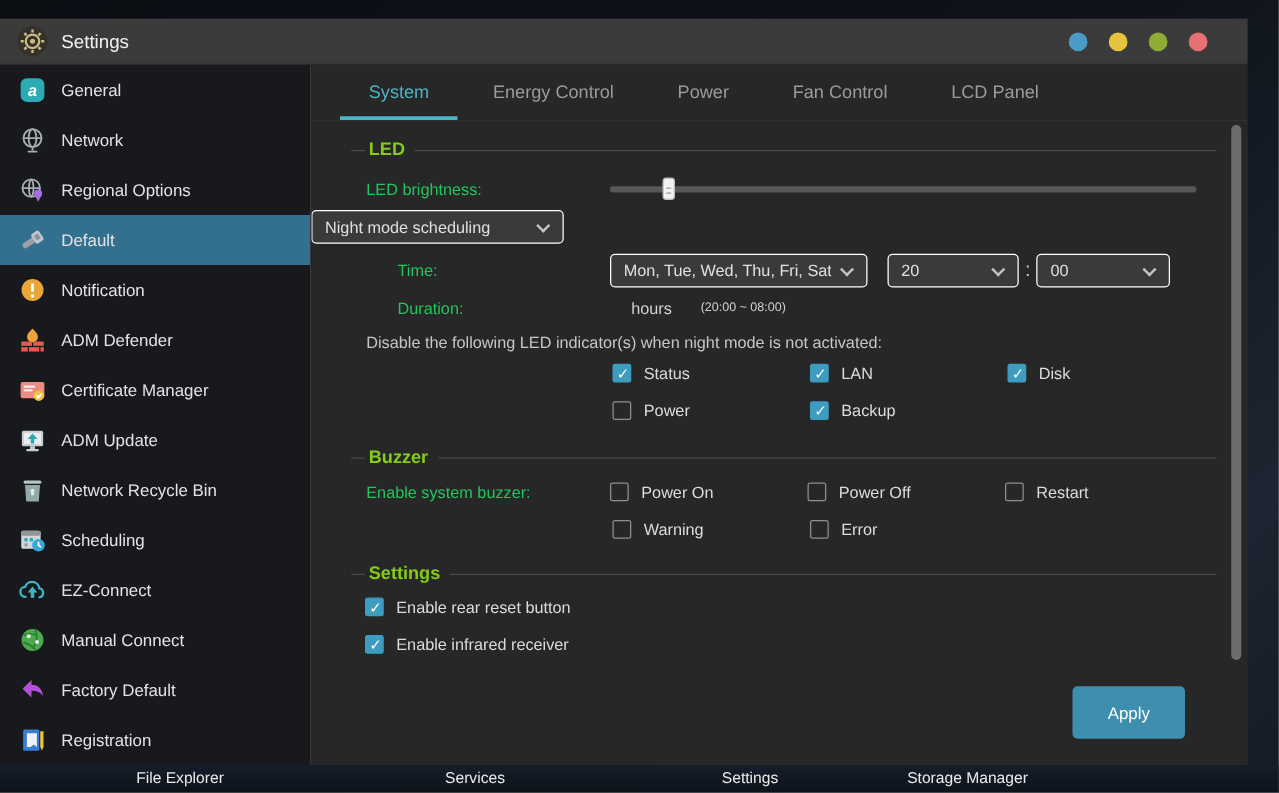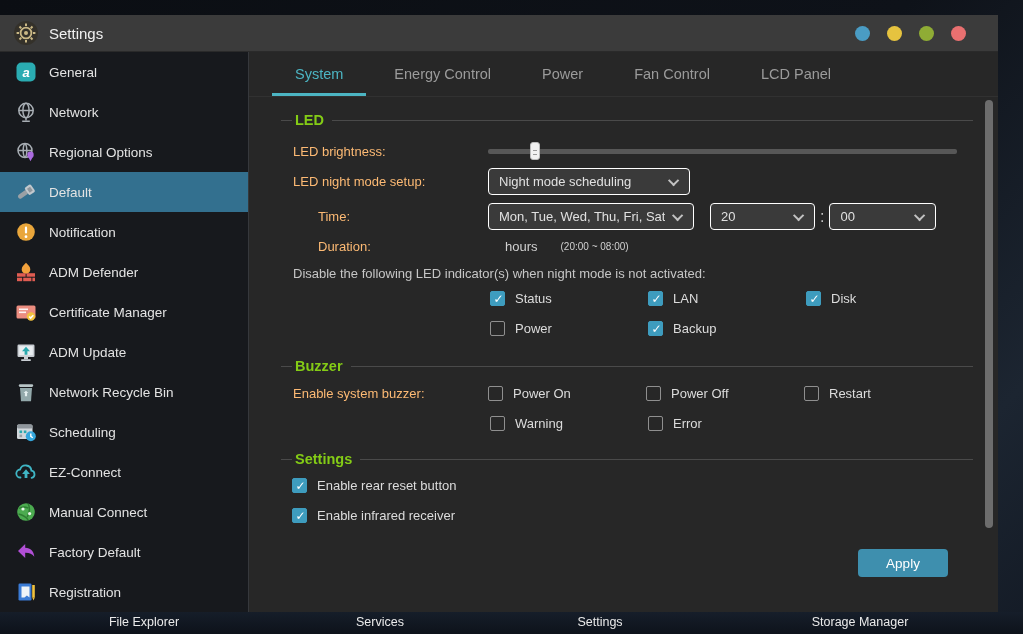--- a/index.html
+++ b/index.html
@@ -35,21 +35,21 @@
   .tab.active::after { content:""; position:absolute; left:0; right:0; bottom:0; height:3px; background:#4cb5c3; }
   
   .scrollwrap { position:absolute; top:45px; left:0; right:0; bottom:0; overflow:hidden; }
   .scrollbar-thumb { position:absolute; right:5px; top:3px; width:8px; height:428px;
     background:#6d6d6d; border-radius:4px; }
   .legend { display:flex; align-items:center; margin:0 25px 0 32px; color:#84cc16;
     font-weight:bold; font-size:14.5px; }
   .legend::before { content:""; width:11px; height:1px; background:#4a4a4a; margin-right:3px; }
   .legend::after { content:""; flex:1; height:1px; background:#4a4a4a; margin-left:8px; }
   .row { display:flex; align-items:center; }
-  .lab { width:195px; margin-left:44px; font-size:13px; color:#fdba74; flex:0 0 195px; }
+  .lab { width:195px; margin-left:44px; font-size:13px; color:#22c55e; flex:0 0 195px; }
   .lab.indent { margin-left:69px; flex-basis:170px; width:170px; }
   
   .slider { position:relative; width:469px; height:20px; }
   .slider .track { position:absolute; left:0; right:0; top:8px; height:5px; background:#575757; border-radius:2px; }
   .slider .handle { position:absolute; top:1px; width:10px; height:18px; background:#f2f2f2;
     border-radius:3px; border:1px solid #bdbdbd; margin-left:-5px; }
   .slider .handle::after { content:""; position:absolute; left:2px; right:2px; top:7px;
     border-top:1px solid #9a9a9a; border-bottom:1px solid #9a9a9a; height:3px; }
   
   .dd { height:27px; background:#3a3a3a; border:1px solid #ffffff; border-radius:4px;
@@ -71,21 +71,21 @@
   .cb.checked::after { content:"✓"; position:absolute; left:0; top:-1px; width:15px; text-align:center;
     color:#fff; font-size:12px; font-weight:bold; line-height:16px; }
   .cbitem { display:flex; align-items:center; width:158px; }
   .cbitem .cblbl { margin-left:10px; font-size:13px; color:#dcdcdc; }
   .grid { display:flex; margin-left:241px; }
   .grid.offsetless { margin-left:0; }
   .setopt { display:flex; align-items:center; margin-left:43px; }
   .setopt .cblbl { margin-left:10px; font-size:13px; color:#dcdcdc; }
   
   .applyrow { display:flex; justify-content:flex-end; margin-right:50px; }
-  .apply-btn { width:90px; height:28px; background:#3e8fae; color:#fff; border:none; border-radius:4px;
+  .apply-btn { width:90px; height:42px; background:#3e8fae; color:#fff; border:none; border-radius:4px;
     font-size:13.5px; font-family:inherit; cursor:pointer; }
   
   .taskbar { position:absolute; left:0; bottom:0; width:1023px; height:22px;
     background:linear-gradient(180deg,rgba(22,30,42,.95),rgba(13,18,26,.95)); }
   .taskbar .titem { position:absolute; top:3px; transform:translateX(-50%); font-size:12.5px; color:#eaeaea; cursor:pointer; white-space:nowrap; }
 </style>
 </head>
 <body>
 
 <div class="window">
@@ -274,21 +274,20 @@
 
         <div class="row" style="margin-top:10px; height:26px">
           <span class="lab">LED brightness:</span>
           <div class="slider">
             <div class="track"></div>
             <div class="handle" style="left:10%"></div>
           </div>
         </div>
 
         <div class="row" style="margin-top:4px">
-          <span class="lab">LED night mode setup:</span>
           <div class="dd" style="width:202px">
             <span class="val">Night mode scheduling</span>
             <span class="chev"></span>
           </div>
         </div>
 
         <div class="row" style="margin-top:8px">
           <span class="lab indent">Time:</span>
           <div class="dd" style="width:206px">
             <span class="val">Mon, Tue, Wed, Thu, Fri, Sat,</span>
@@ -388,14 +387,14 @@
         </div>
       </div>
     </div>
   </div>
 </div>
 
 <div class="taskbar">
   <span class="titem" style="left:144px">File Explorer</span>
   <span class="titem" style="left:380px">Services</span>
   <span class="titem" style="left:600px">Settings</span>
-  <span class="titem" style="left:860px">Storage Manager</span>
+  <span class="titem" style="left:774px">Storage Manager</span>
 </div>
 
 </body></html>

